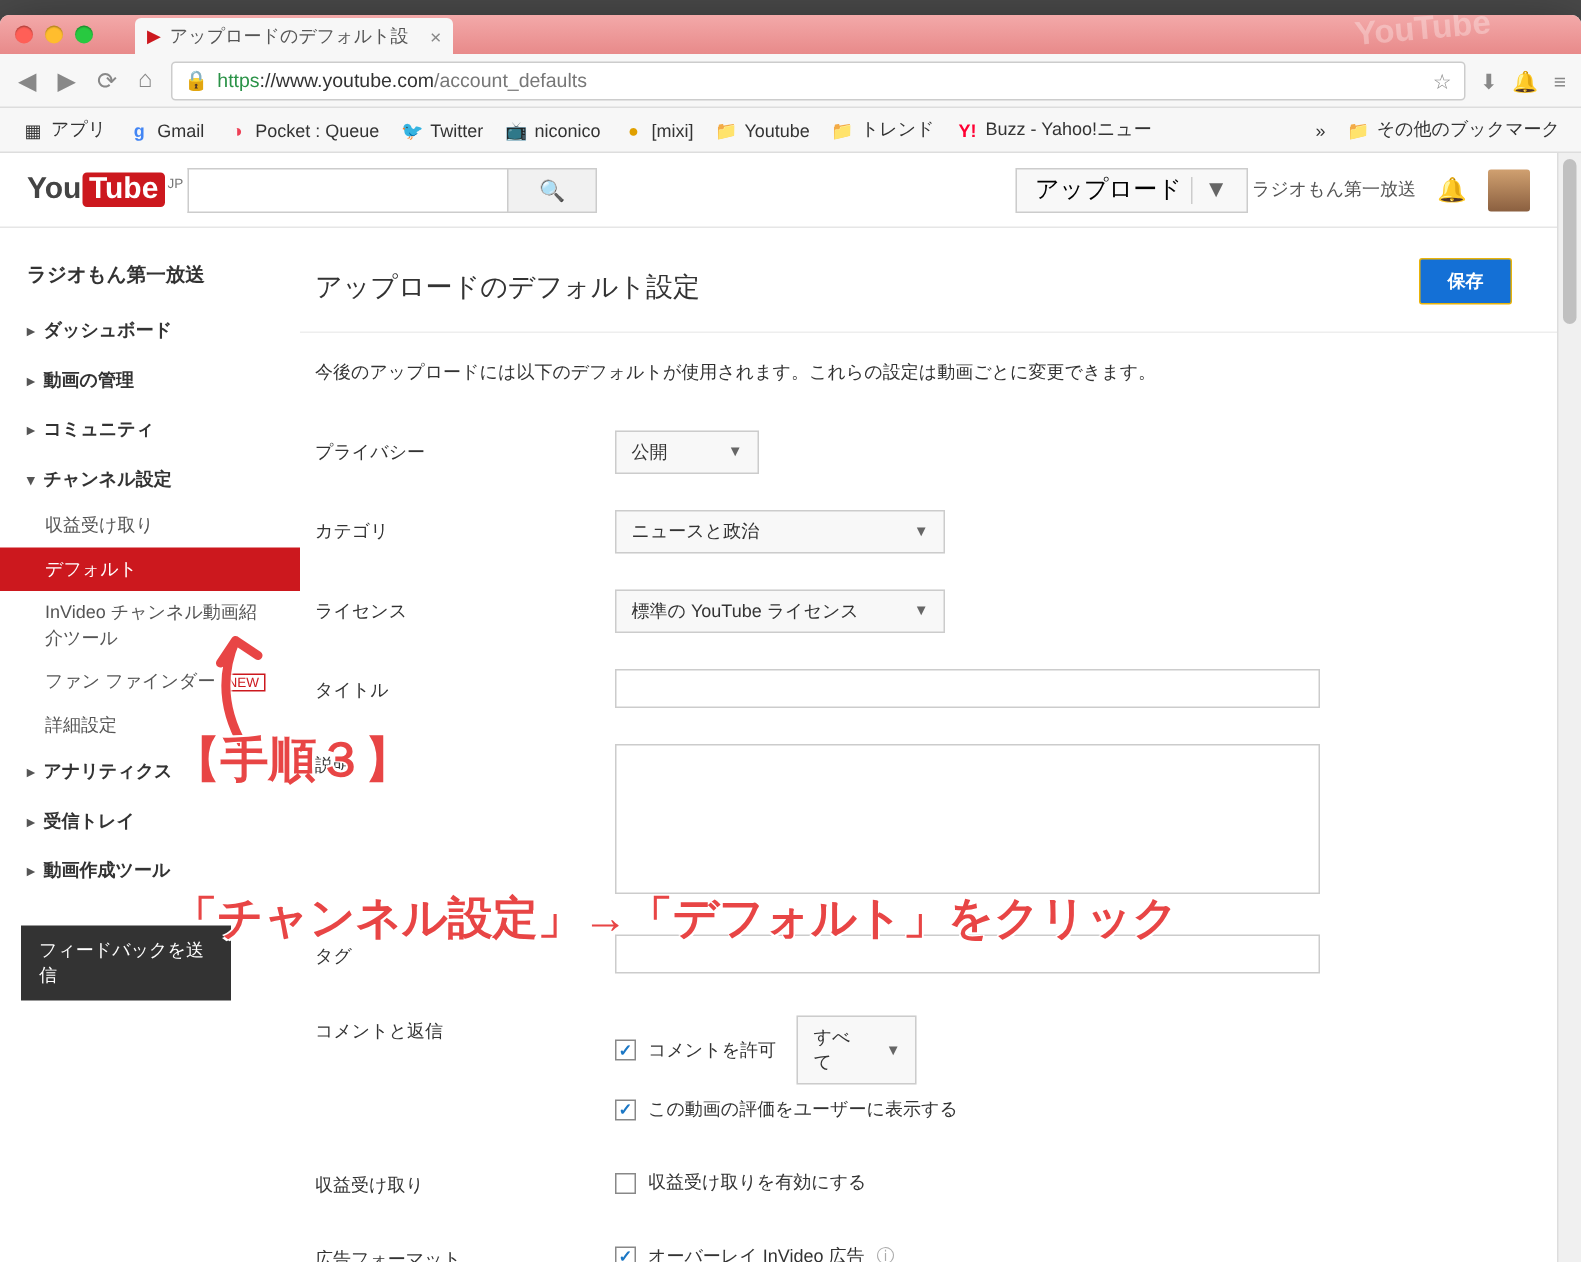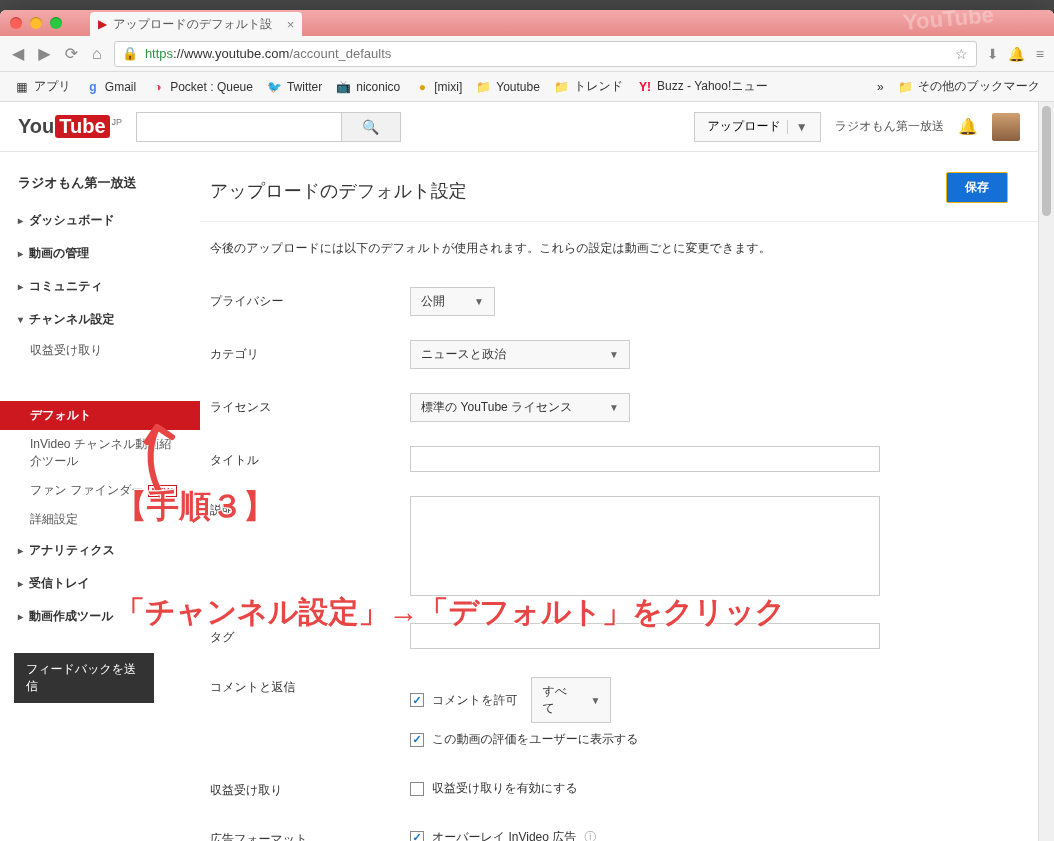--- a/index.html
+++ b/index.html
@@ -22,56 +22,56 @@
 .omni-path { color:#777; }
 .ext { color:#888; font-size:14px; }
 .bmbar { height:30px; background:#f7f7f7; border-bottom:1px solid #ddd; display:flex; align-items:center; padding:0 10px; gap:6px; font-size:12px; color:#333; }
 .bm { display:flex; align-items:center; gap:4px; padding:2px 4px; }
 .bm .ic { width:16px; height:16px; display:inline-flex; align-items:center; justify-content:center; font-size:12px; }
 .folder { color:#6ca0dc; }
 .content-wrap { display:flex; height:745px; background:#fff; position:relative; }
 .scrollgutter { width:16px; background:#f0f0f0; border-left:1px solid #ddd; position:relative; }
 .scrollthumb { position:absolute; top:4px; left:3px; right:3px; height:110px; background:#c0c0c0; border-radius:5px; }
 .page { flex:1; overflow:hidden; position:relative; }
-.ythdr { height:50px; border-bottom:1px solid #e6e6e6; display:flex; align-items:center; padding:0 18px; gap:14px; }
+.ythdr { height:50px; border-bottom:1px solid #e6e6e6; display:flex; align-items:center; padding:0 18px; gap:3px; }
 .ytlogo-wrap { display:flex; align-items:flex-start; gap:2px; }
 .ytlogo { font-size:20px; font-weight:bold; display:flex; align-items:center; }
 .yt-you{color:#444}.yt-tube{background:#cc181e;color:#fff;padding:0 4px;border-radius:3px;margin-left:1px}
 .ytlogo-sup { font-size:9px; color:#777; margin-top:2px; }
 .search { flex:1; max-width:480px; display:flex; }
 .search input { flex:1; height:30px; border:1px solid #ccc; border-right:none; padding:0 8px; font-size:13px; }
 .search button { width:60px; height:30px; border:1px solid #ccc; background:#f1f1f1; color:#666; font-size:14px; }
-.upload-btn { height:30px; border:1px solid #ccc; background:#f8f8f8; padding:0 12px; font-size:12px; display:flex; align-items:center; gap:6px; }
+.upload-btn { height:30px; border:1px solid #ccc; background:#f8f8f8; padding:0 12px; font-size:16px; display:flex; align-items:center; gap:6px; }
 .upload-caret { border-left:1px solid #ccc; padding-left:8px; color:#666; }
 .hdrspace { flex:1; }
 .hdr-right { display:flex; align-items:center; gap:14px; font-size:12px; color:#555; }
 .avatar { width:28px; height:28px; background:linear-gradient(#d0a070,#8b6040); border-radius:2px; }
 .bell { font-size:16px; color:#888; }
 .body { display:flex; }
 .sidebar { width:200px; padding:16px 0; font-size:12px; }
 .sb-title { font-weight:bold; color:#333; padding:6px 18px 12px; font-size:13px; }
 .sb-item { padding:8px 18px; color:#333; display:flex; align-items:center; gap:6px; }
 .sb-item.top { font-weight:bold; }
 .sb-item .caret { color:#555; font-size:10px; }
 .sb-sub { padding:6px 18px 6px 30px; color:#555; font-size:12px; }
-.sb-sub.active { background:#cc181e; color:#fff; font-weight:bold;margin-top:36px; }
+.sb-sub.active { background:#cc181e; color:#fff; font-weight:normal; }
 .new-badge { background:#fff; color:#cc181e; border:1px solid #cc181e; font-size:9px; padding:0 3px; margin-left:4px; }
 .feedback { margin:20px 14px; background:#333; color:#fff; font-size:12px; padding:8px 12px; width:140px; }
 .main { flex:1; padding:0; }
 .page-head { display:flex; justify-content:space-between; align-items:flex-end; padding:20px 30px 18px 10px; border-bottom:1px solid #eee; }
 .page-title { font-size:18px; color:#333; }
 .save-btn { background:#1470d6; color:#fff; border:1px solid #eab308; padding:6px 18px; font-size:12px; font-weight:bold; border-radius:2px; }
 .desc { padding:18px 10px; font-size:12px; color:#333; }
 .form { padding:0 10px; }
 .row { display:flex; align-items:flex-start; padding:12px 0; font-size:12px; }
 .row .lab { width:200px; color:#333; padding-top:6px; }
 .row .fld { flex:1; }
 .sel { border:1px solid #ccc; background:#f8f8f8; padding:5px 10px; font-size:12px; display:inline-flex; align-items:center; justify-content:space-between; color:#333; }
 .sel .car { color:#666; font-size:10px; margin-left:20px; }
-.sel.sm{width:85px}.sel.md{width:220px}
+.sel.sm{width:96px}.sel.md{width:220px}
 .txt { width:470px; height:26px; border:1px solid #ccc; padding:0 6px; font-size:12px; }
 .ta { width:470px; height:100px; border:1px solid #ccc; padding:4px 6px; font-size:12px; resize:none; }
 .chk-line { display:flex; align-items:center; gap:8px; padding:4px 0; font-size:12px; color:#333; }
 .chkbox { width:14px; height:14px; border:1px solid #888; display:inline-flex; align-items:center; justify-content:center; font-size:11px; color:#39c; }
 .chkbox.checked::after { content:"✓"; color:#1b77c5; font-weight:bold; }
 .help { color:#aaa; font-size:12px; }
 .overlay { position:absolute; pointer-events:none; }
 .step3 { position:absolute; left:115px; top:383px; font-size:32px; font-weight:bold; color:#e84545; text-shadow:1px 1px 0 #fff,-1px -1px 0 #fff,1px -1px 0 #fff,-1px 1px 0 #fff; }
 .instr { position:absolute; left:115px; top:490px; font-size:30px; font-weight:bold; color:#e84545; text-shadow:1px 1px 0 #fff,-1px -1px 0 #fff,1px -1px 0 #fff,-1px 1px 0 #fff; white-space:nowrap; }
 .arrow { position:absolute; left:132px; top:310px; }

